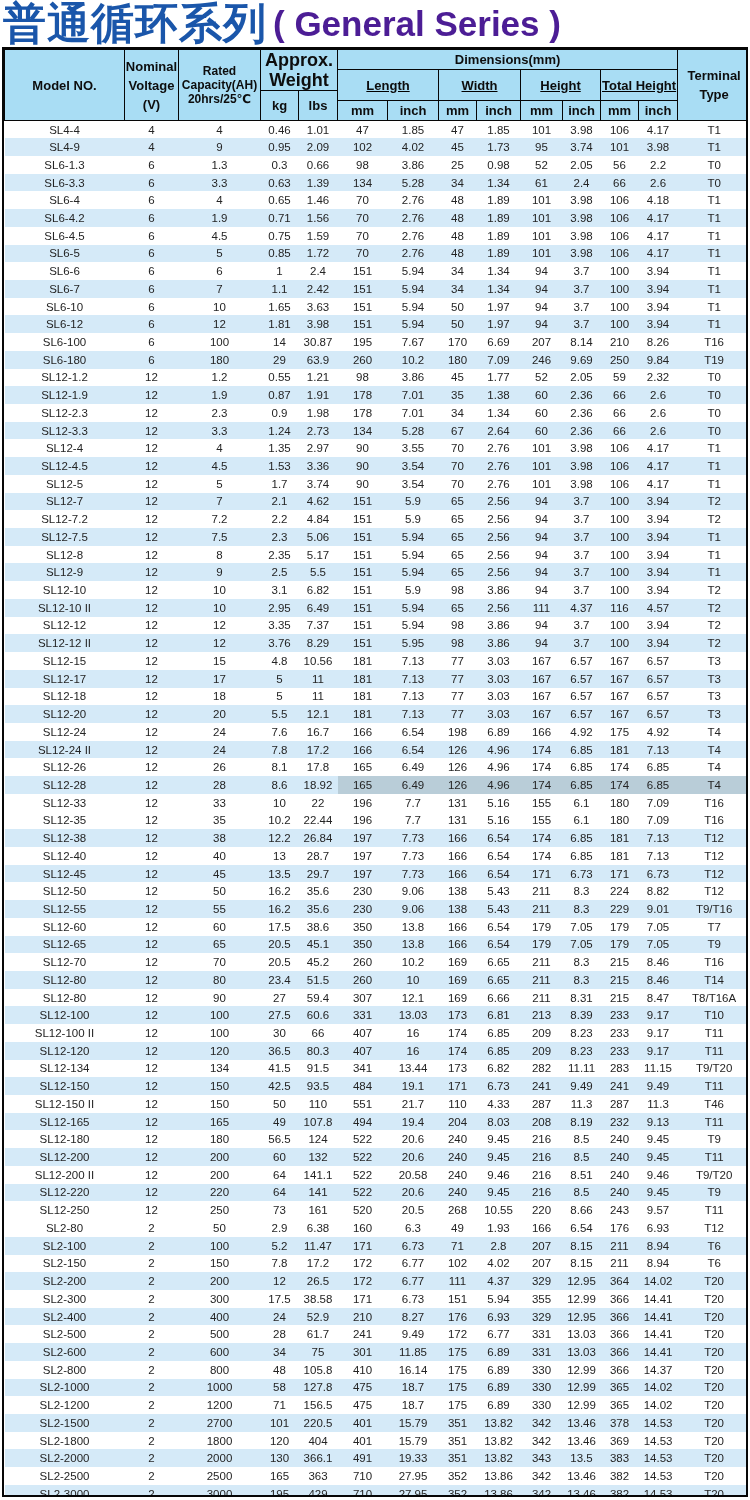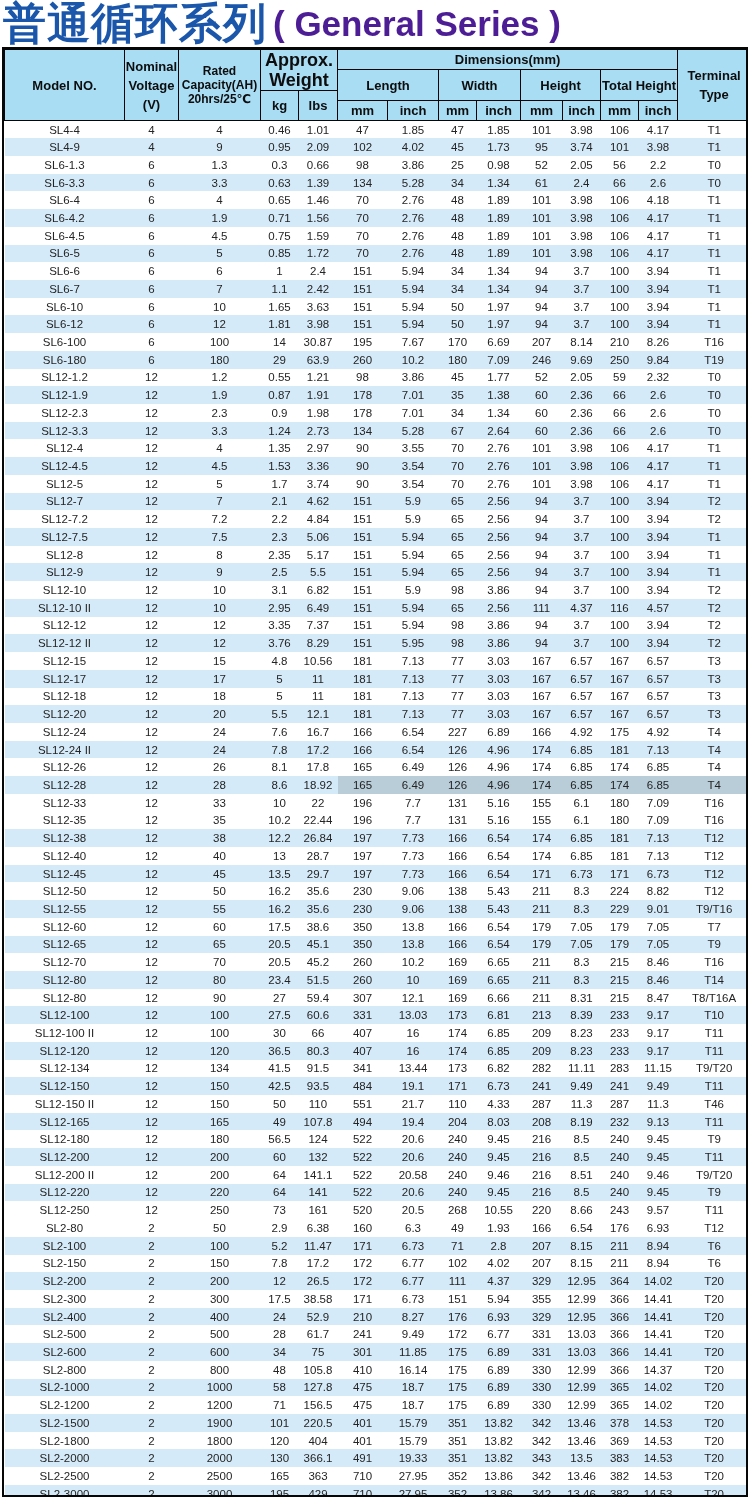--- a/index.html
+++ b/index.html
@@ -52,21 +52,21 @@
     color: #0d0d0d;
     font-weight: bold;
     font-size: 13px;
     text-align: center;
     vertical-align: middle;
     padding: 0;
     white-space: pre-line;
     line-height: 19px;
   }
   thead tr.r1 { height: 18px; }
-  thead tr.r2 { height: 8px; }
+  thead tr.r2 { height: 8px; text-decoration: underline; }
   thead tr.r3 { height: 10px; }
   thead tr.r4 { height: 17px; }
   thead th.small { font-size: 18px; line-height: 20px; }
   thead th.capacity { font-size: 12px; line-height: 14px; }
   tbody td {
     height: 17.72px;
     padding: 0;
     font-size: 11.5px;
     color: #242424;
     text-align: center;
@@ -687,21 +687,21 @@
           <td>T3</td>
         </tr>
         <tr>
           <td>SL12-24</td>
           <td>12</td>
           <td>24</td>
           <td>7.6</td>
           <td>16.7</td>
           <td>166</td>
           <td>6.54</td>
-          <td>227</td>
+          <td>198</td>
           <td>6.89</td>
           <td>166</td>
           <td>4.92</td>
           <td>175</td>
           <td>4.92</td>
           <td>T4</td>
         </tr>
         <tr class="blue">
           <td>SL12-24 II</td>
           <td>12</td>
@@ -1306,21 +1306,21 @@
           <td>6.89</td>
           <td>330</td>
           <td>12.99</td>
           <td>365</td>
           <td>14.02</td>
           <td>T20</td>
         </tr>
         <tr class="blue">
           <td>SL2-1500</td>
           <td>2</td>
-          <td>1900</td>
+          <td>2700</td>
           <td>101</td>
           <td>220.5</td>
           <td>401</td>
           <td>15.79</td>
           <td>351</td>
           <td>13.82</td>
           <td>342</td>
           <td>13.46</td>
           <td>378</td>
           <td>14.53</td>

